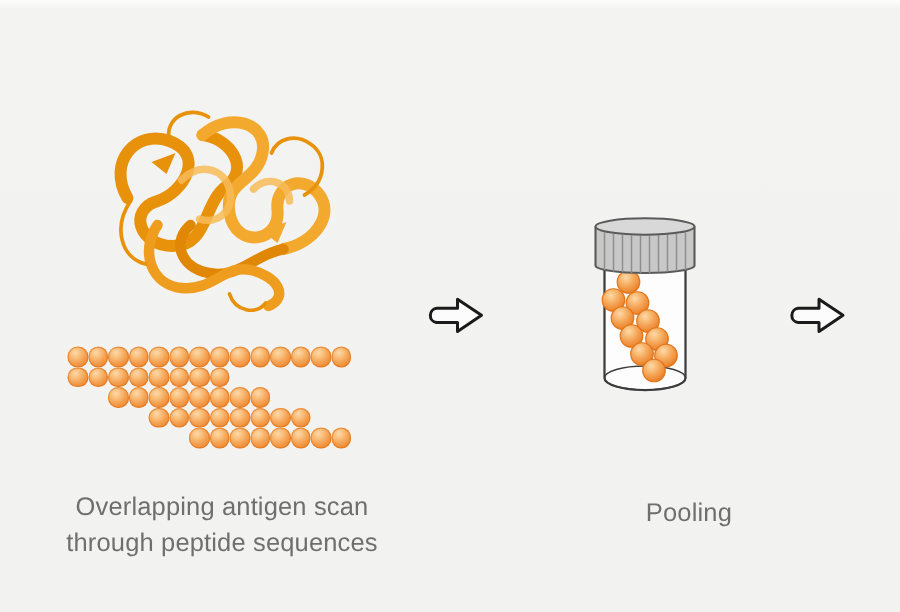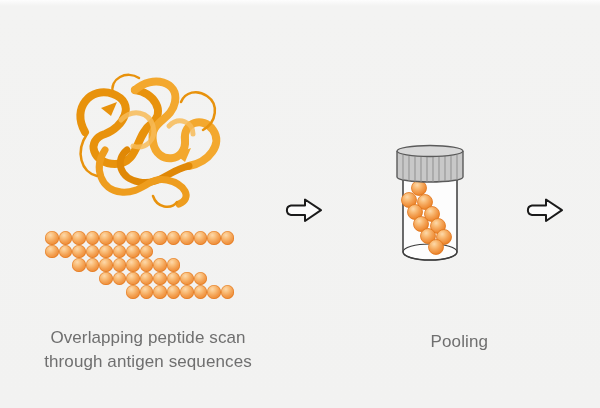--- a/index.html
+++ b/index.html
@@ -106,22 +106,22 @@
       <div class="bead" style="left: 94.5px; top: 54px; width: 13.5px; height: 13.5px;"></div>
       <div class="bead" style="left: 108px; top: 54px; width: 13.5px; height: 13.5px;"></div>
       <div class="bead" style="left: 121.5px; top: 54px; width: 13.5px; height: 13.5px;"></div>
       <div class="bead" style="left: 135px; top: 54px; width: 13.5px; height: 13.5px;"></div>
       <div class="bead" style="left: 148.5px; top: 54px; width: 13.5px; height: 13.5px;"></div>
       <div class="bead" style="left: 162px; top: 54px; width: 13.5px; height: 13.5px;"></div>
       <div class="bead" style="left: 175.5px; top: 54px; width: 13.5px; height: 13.5px;"></div>
     </div>
 
   <div class="caption caption-left">
-    <div>Overlapping peptide scan</div>
-    <div>through antigen sequences</div>
+    <div>Overlapping antigen scan</div>
+    <div>through peptide sequences</div>
   </div>
 
   <svg class="abs" style="left:282px; top:196px;" width="42" height="28" viewBox="0 0 42 28">
     <path d="M23,9.5 L9,9.5 A4.8,4.8 0 0 0 9,19 L23,19 L23,25 L39,14.2 L23,3.5 Z" fill="#fcfcfc" stroke="#1b1b1b" stroke-width="2" stroke-linejoin="round"></path>
   </svg>
 
   <svg class="abs" style="left:390px; top:140px;" width="80" height="126" viewBox="0 0 80 126">
     <defs>
       <radialGradient id="beadGrad" cx="0.38" cy="0.3" r="0.75">
         <stop offset="0%" stop-color="#fdd9ab"></stop>

